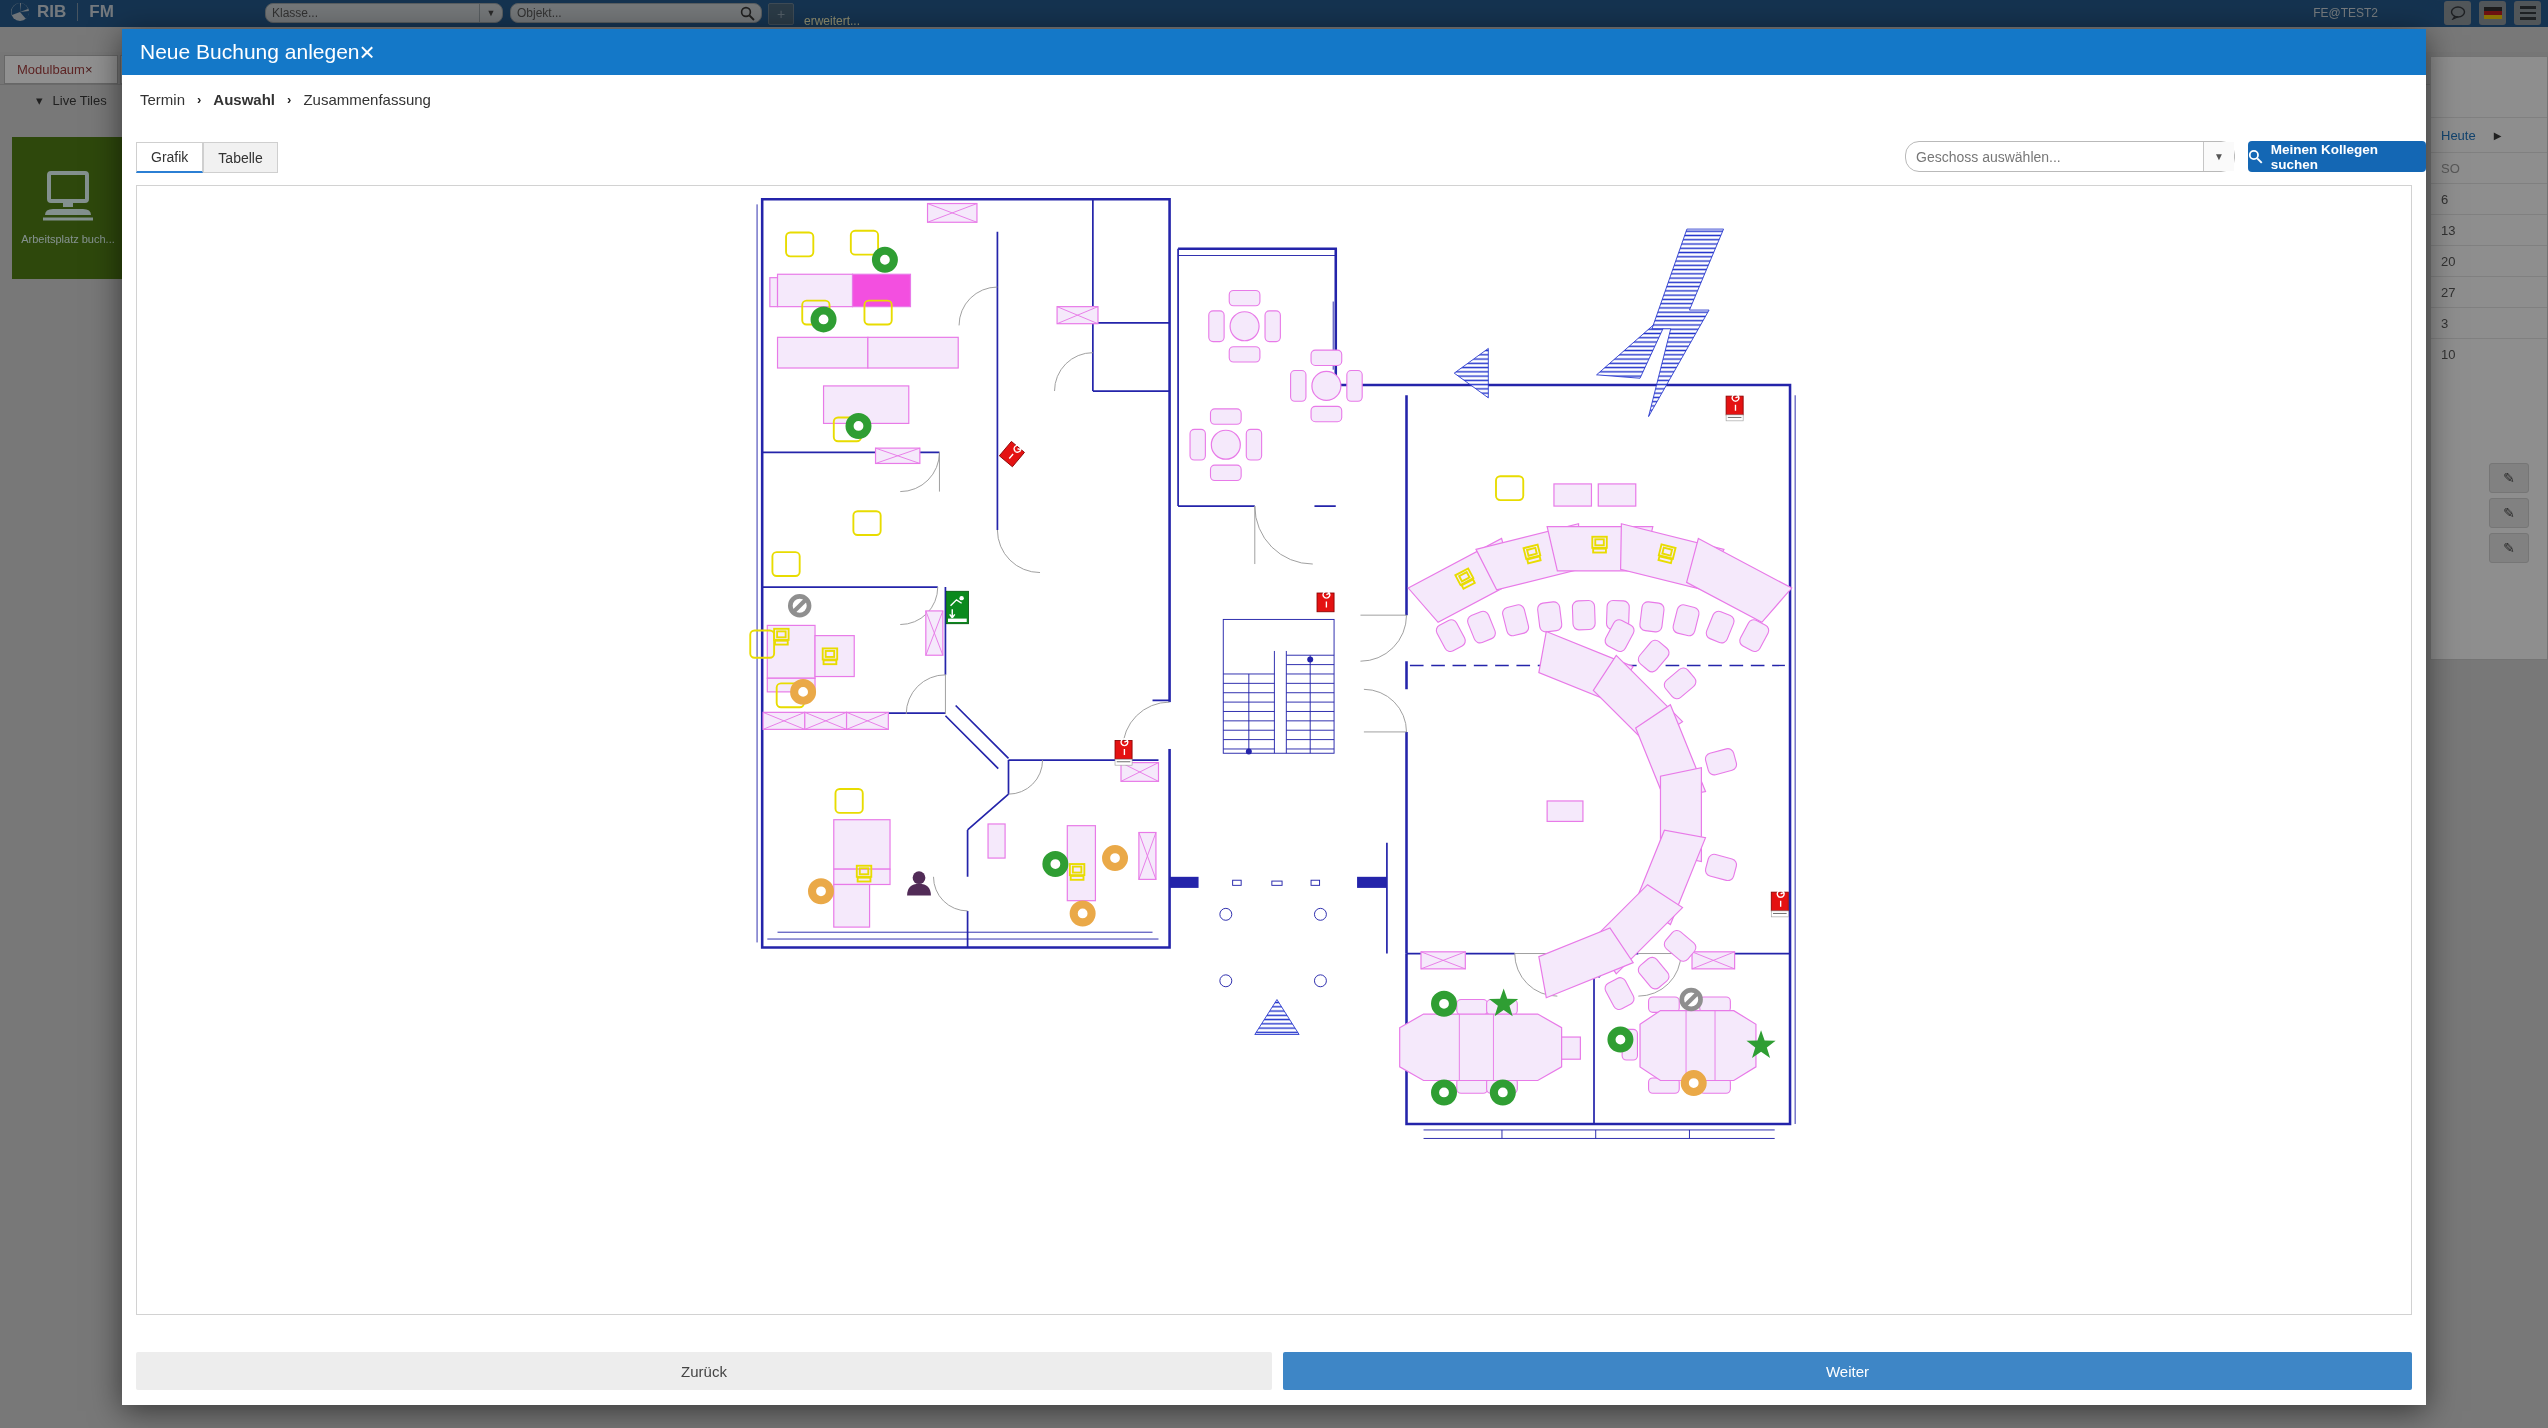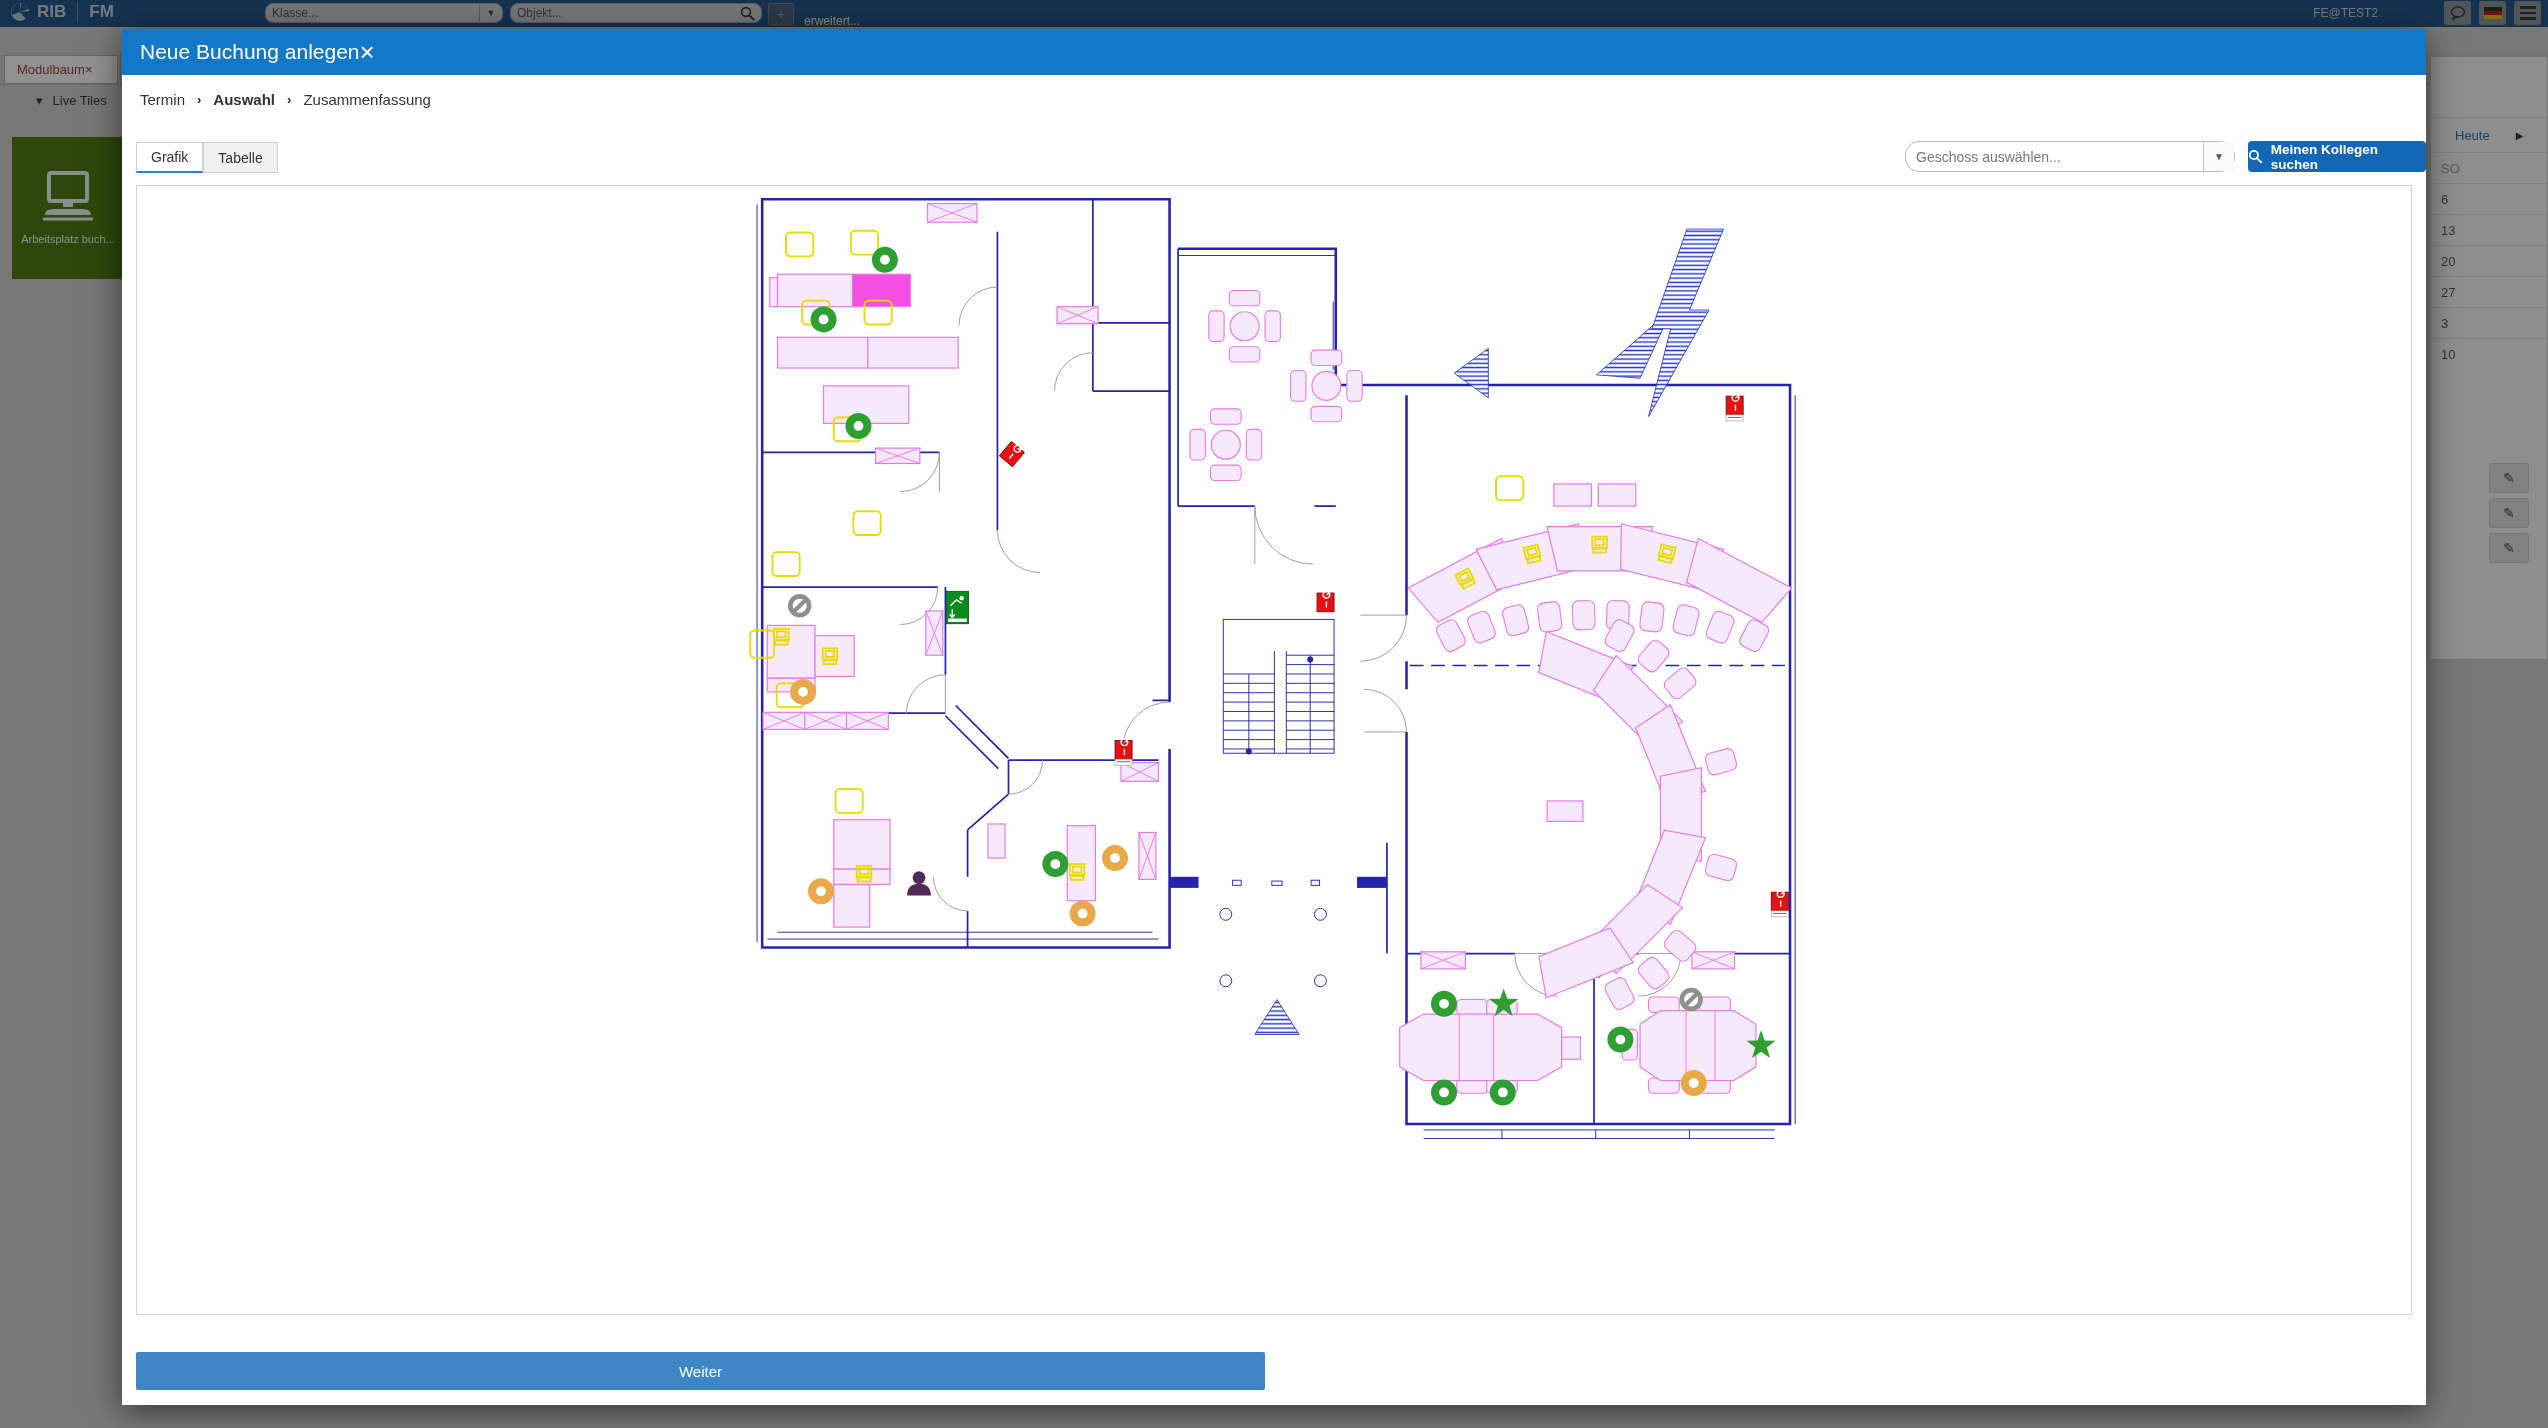--- a/index.html
+++ b/index.html
@@ -22,21 +22,21 @@
   .flag{width:18px;height:12px;background:linear-gradient(#2b2b2b 33%,#c01818 33%,#c01818 66%,#f2c500 66%);}
   .burger{display:flex;flex-direction:column;gap:3px;}
   .burger span{display:block;width:16px;height:2.5px;background:#2e3338;}
   .bg-tabs{position:absolute;left:0;top:52px;width:2548px;height:32px;background:#d0d0d0;border-bottom:1px solid #bbb;}
   .bg-tab{position:absolute;top:3px;height:29px;background:#e9e9e9;border:1px solid #b5b5b5;display:flex;align-items:center;padding:0 12px;font-size:13px;color:#a33c3c;box-sizing:border-box;}
   .livetiles{position:absolute;left:36px;top:93px;display:flex;align-items:center;gap:10px;font-size:13px;color:#333;}
   .tile{position:absolute;left:12px;top:137px;width:112px;height:142px;background:#4d7c0f;display:flex;flex-direction:column;align-items:center;justify-content:center;gap:10px;}
   .tile .cap{color:#e8fffb;font-size:11px;white-space:nowrap;overflow:hidden;width:104px;text-align:center;}
   .rpanel{position:absolute;left:2430px;top:56px;width:118px;height:604px;background:#fbfbfb;border:1px solid #ccc;box-sizing:border-box;}
   .rp-row{border-top:1px solid #e2e2e2;height:30px;display:flex;align-items:center;padding-left:10px;font-size:13px;color:#555;}
-  .rp-heute{color:#1a73c0;font-size:13px;display:flex;gap:26px;align-items:center;height:34px;padding-left:24px;border-top:1px solid #e2e2e2;margin-top:60px;}
+  .rp-heute{color:#1a73c0;font-size:13px;display:flex;gap:18px;align-items:center;height:34px;padding-left:10px;border-top:1px solid #e2e2e2;margin-top:60px;}
   .rp-so{color:#999;}
   .rp-edit{position:absolute;left:58px;width:38px;height:28px;background:#e4e4e4;border:1px solid #cfcfcf;border-radius:3px;display:flex;align-items:center;justify-content:center;font-size:14px;color:#444;}
   .dim{position:absolute;inset:0;background:rgba(8,8,8,0.45);z-index:5;}
   
   .modal{position:absolute;left:122px;top:29px;width:2304px;height:1376px;background:#fff;z-index:10;
          box-shadow:0 6px 30px rgba(0,0,0,.55);}
   .m-head{position:absolute;left:0;top:0;right:0;height:46px;background:#1478c8;color:#fff;display:flex;align-items:center;padding:0 18px;box-sizing:border-box;}
   .m-title{font-size:21px;}
   .m-close{font-size:26px;line-height:1;color:#fff;cursor:pointer;}
   .crumbs{position:absolute;left:18px;top:62px;display:flex;align-items:center;gap:12px;font-size:15px;color:#333;}
@@ -514,16 +514,17 @@
               <rect x="-13" y="-19" width="26" height="38" fill="#0b8a1d" stroke="#055a10" stroke-width="1"></rect>
               <circle cx="5" cy="-11" r="2.6" fill="#fff"></circle>
               <path d="M-8,-2 l7,-7 l6,4 M-6,2 v10 m0,0 l-3,-4 m3,4 l3,-4" fill="none" stroke="#fff" stroke-width="1.7"></path>
               <rect x="-11" y="13" width="22" height="4" fill="#fff"></rect>
             </g>
           </g>
       </svg>
     </div>
 
     <div class="m-foot">
+      <div class="btn btn-back">Zurück</div>
       <div class="btn btn-next">Weiter</div>
     </div>
   </div>
 </div>
 
 </body></html>

